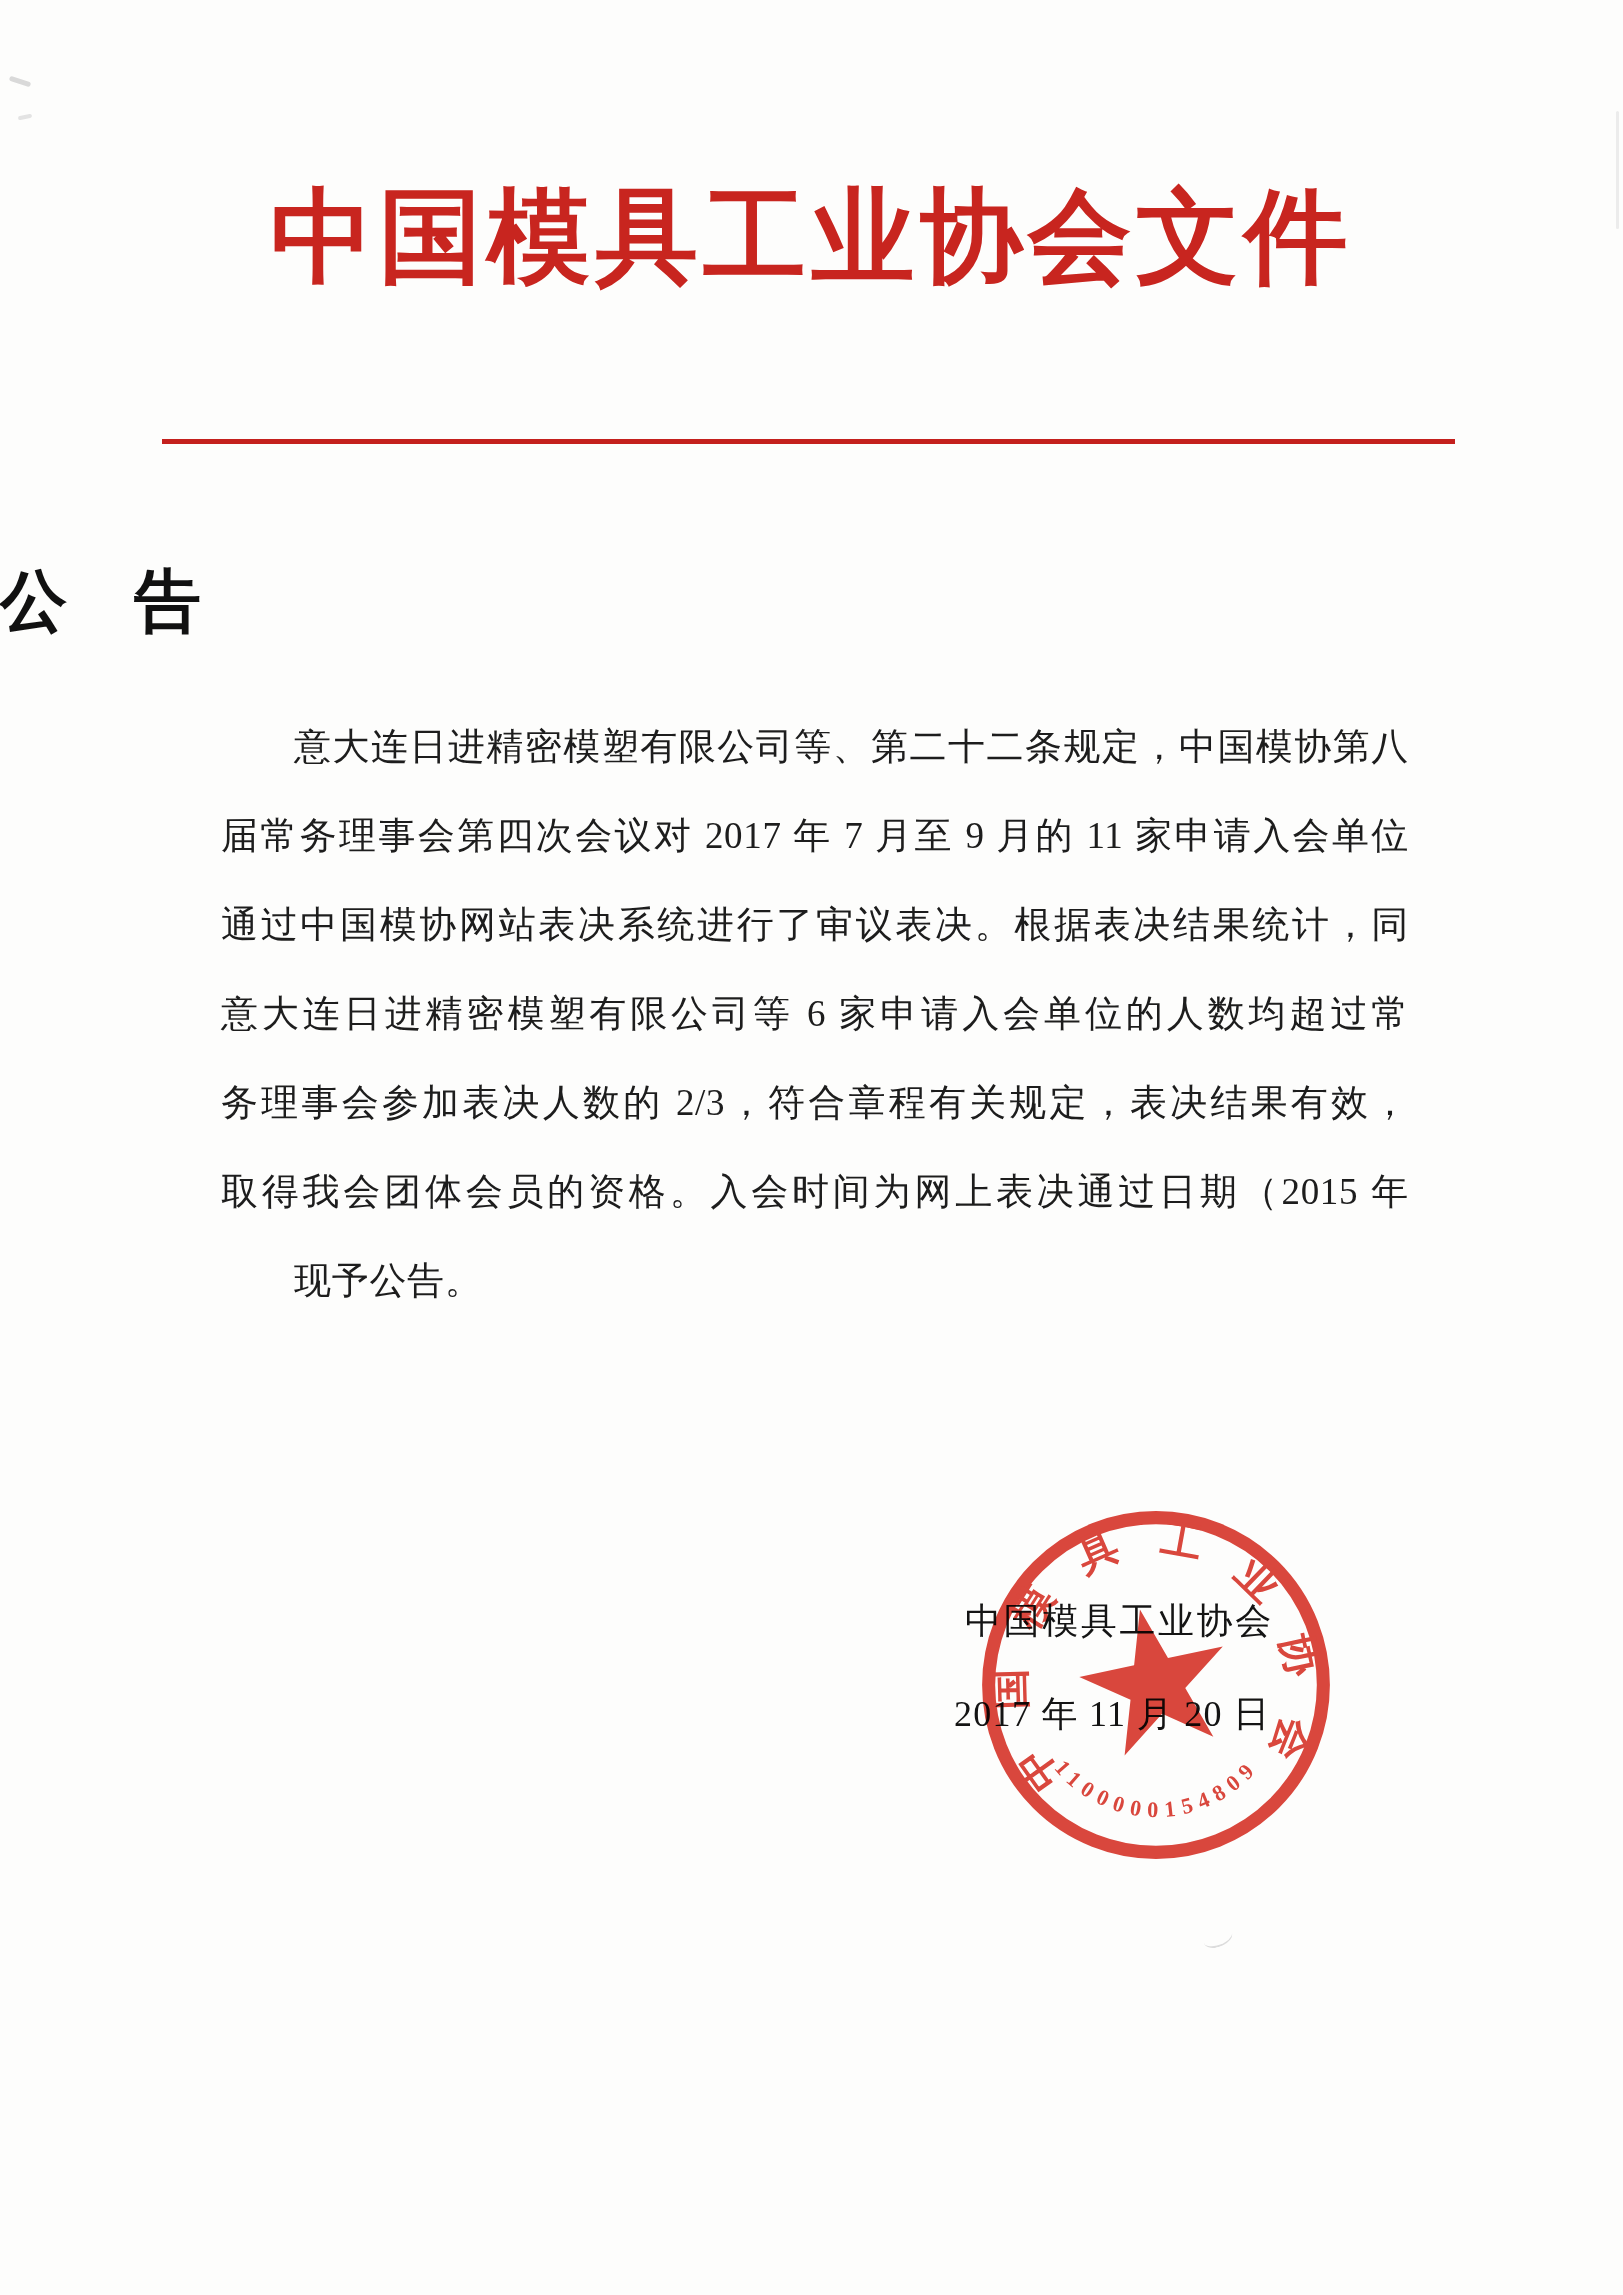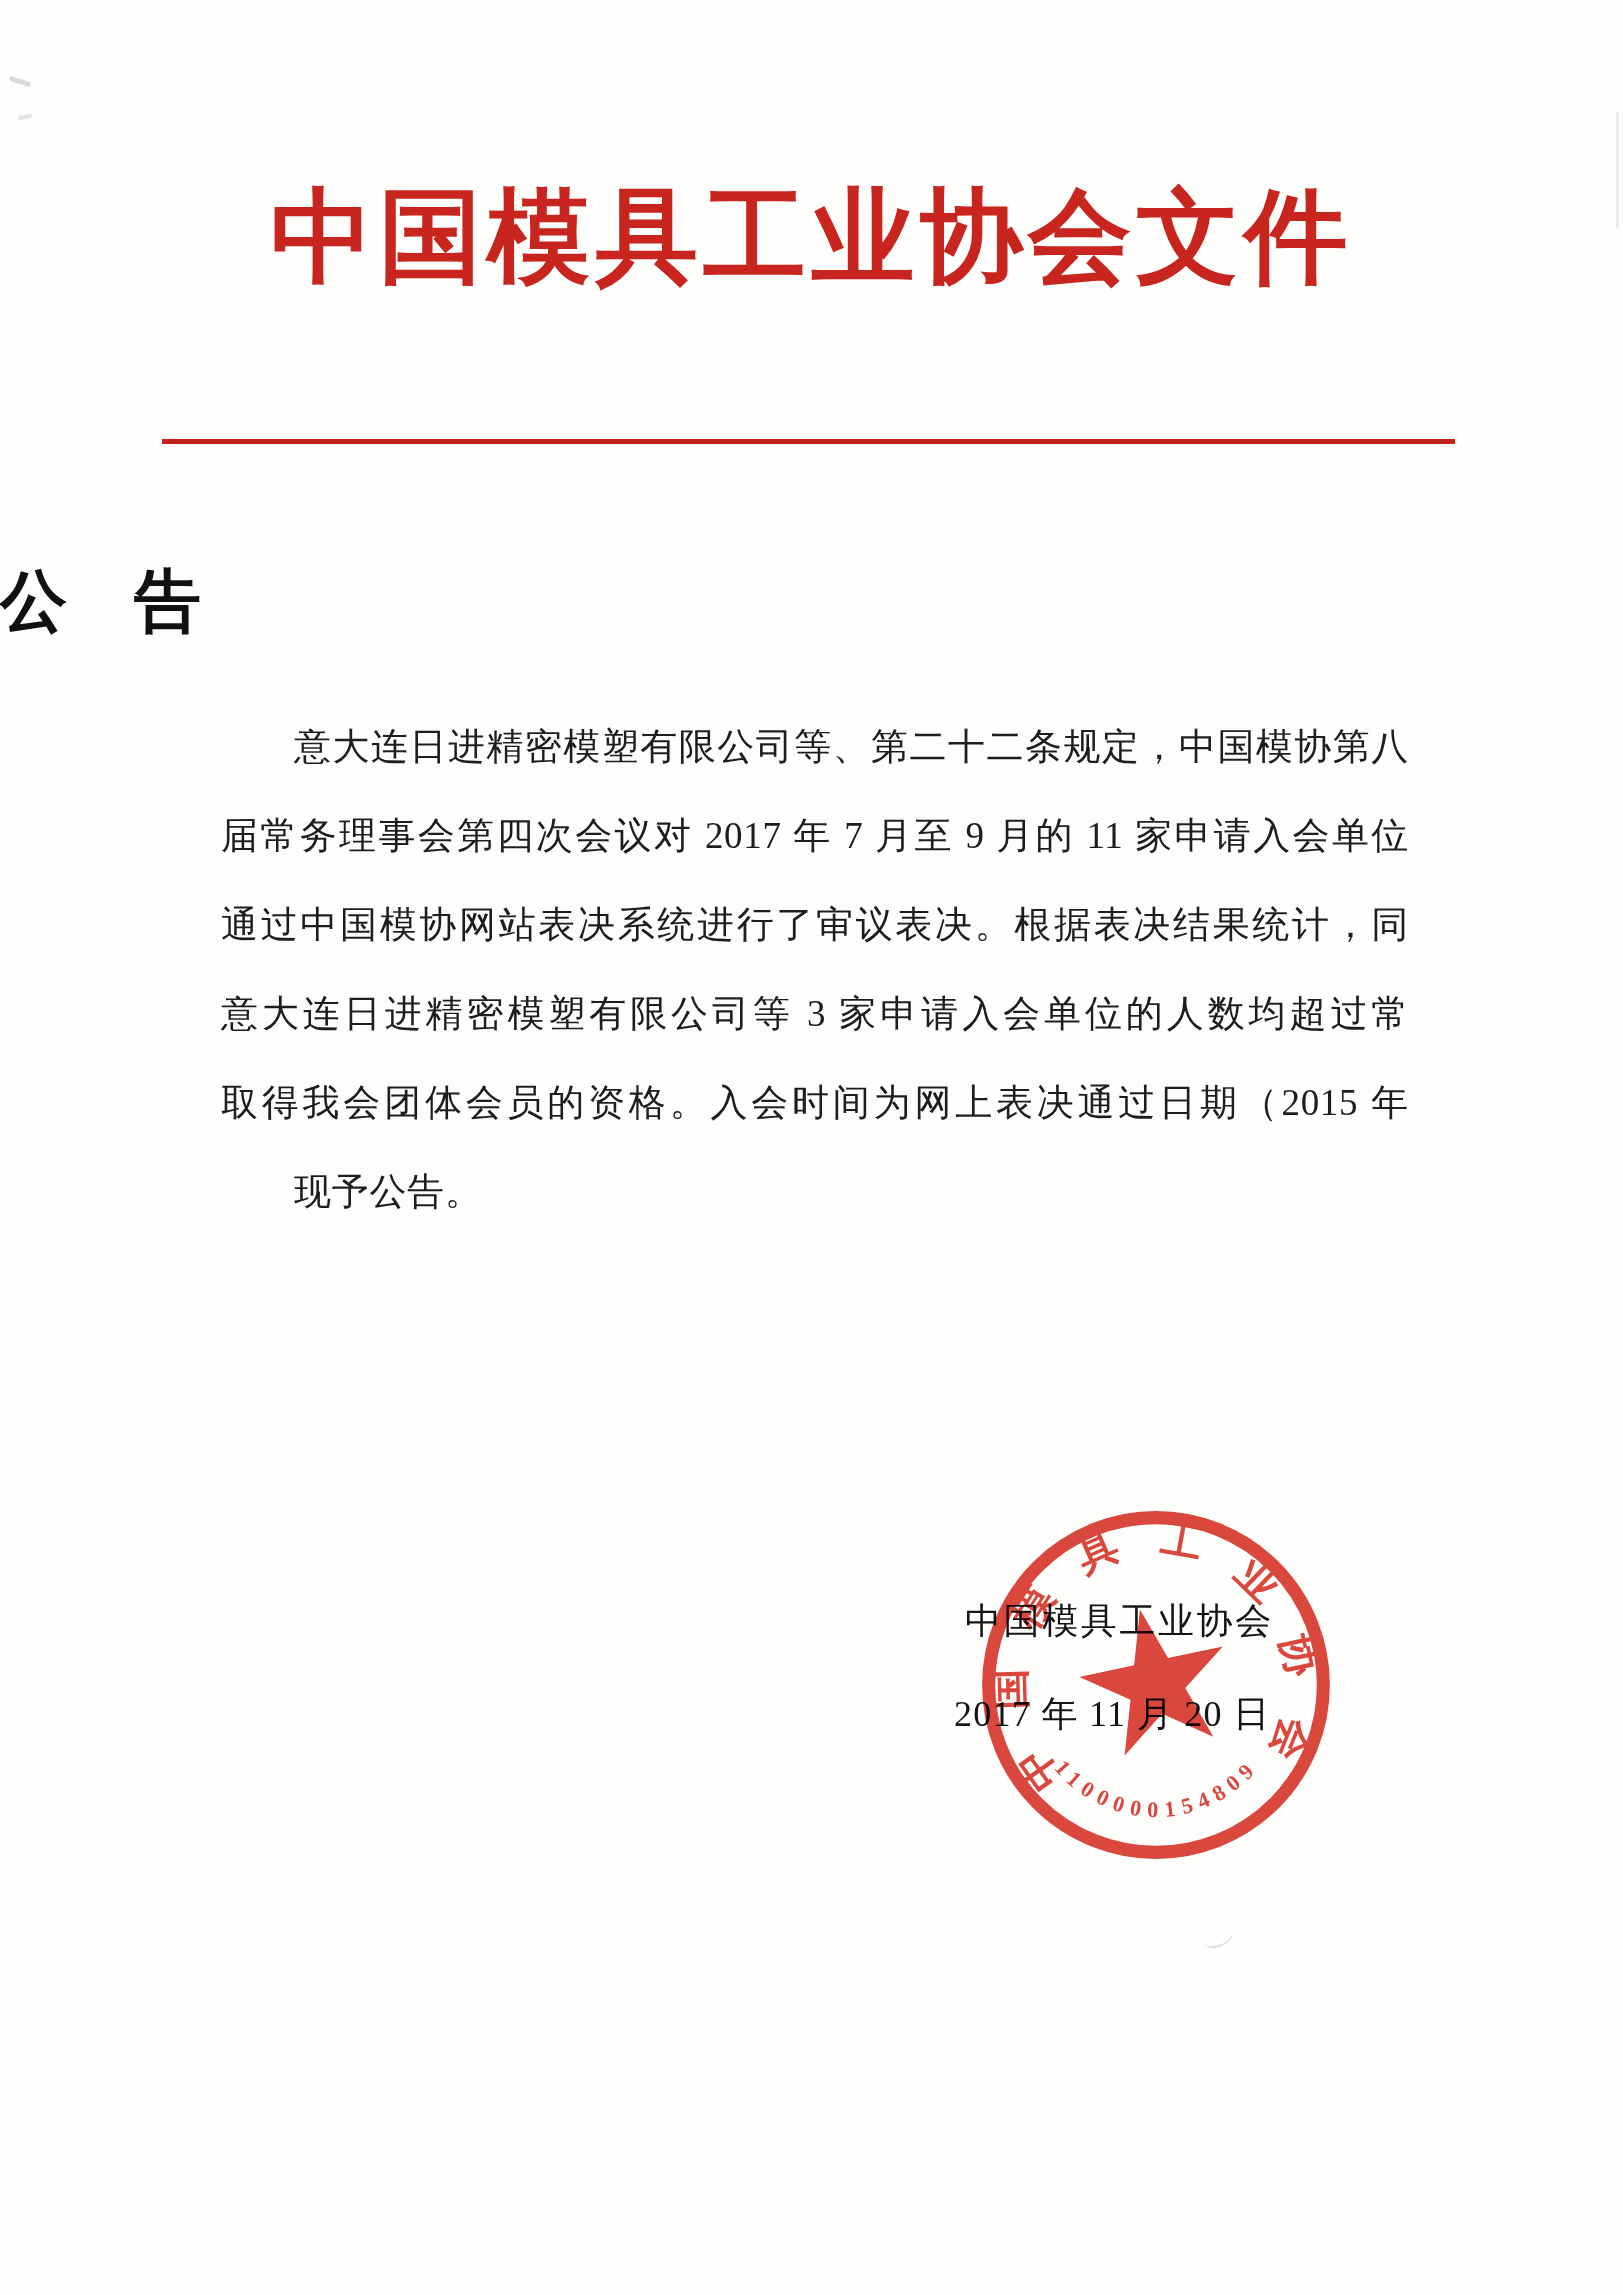--- a/index.html
+++ b/index.html
@@ -92,21 +92,22 @@
 
 
   <div class="red-rule"></div>
 
   <div class="notice-title">公　告</div>
 
   <div class="body-text">
     <span class="line jline indent">意大连日进精密模塑有限公司等、第二十二条规定，中国模协第八</span>
     <span class="line jline">届常务理事会第四次会议对 2017 年 7 月至 9 月的 11 家申请入会单位</span>
     <span class="line jline">通过中国模协网站表决系统进行了审议表决。根据表决结果统计，同</span>
-    <span class="line jline">意大连日进精密模塑有限公司等 3 家申请入会单位的人数均超过常</span>
+    <span class="line jline">意大连日进精密模塑有限公司等 6 家申请入会单位的人数均超过常</span>
+    <span class="line jline">务理事会参加表决人数的 2/3，符合章程有关规定，表决结果有效，</span>
     <span class="line jline">取得我会团体会员的资格。入会时间为网上表决通过日期（2015 年</span>
     <span class="line indent">现予公告。</span>
   </div>
 
   <div class="sig-org">中国模具工业协会</div>
   <div class="sig-date">2017 年 11 月 20 日</div>
 
   <svg class="seal" viewBox="-283 -283 566 566" xmlns="http://www.w3.org/2000/svg" aria-hidden="true">
     <circle r="256" fill="none" stroke="#d8372c" stroke-width="20"></circle>
     <path id="sealTextPath" d="M -142.8 142.8 A 202 202 0 1 1 142.8 142.8" fill="none"></path>

